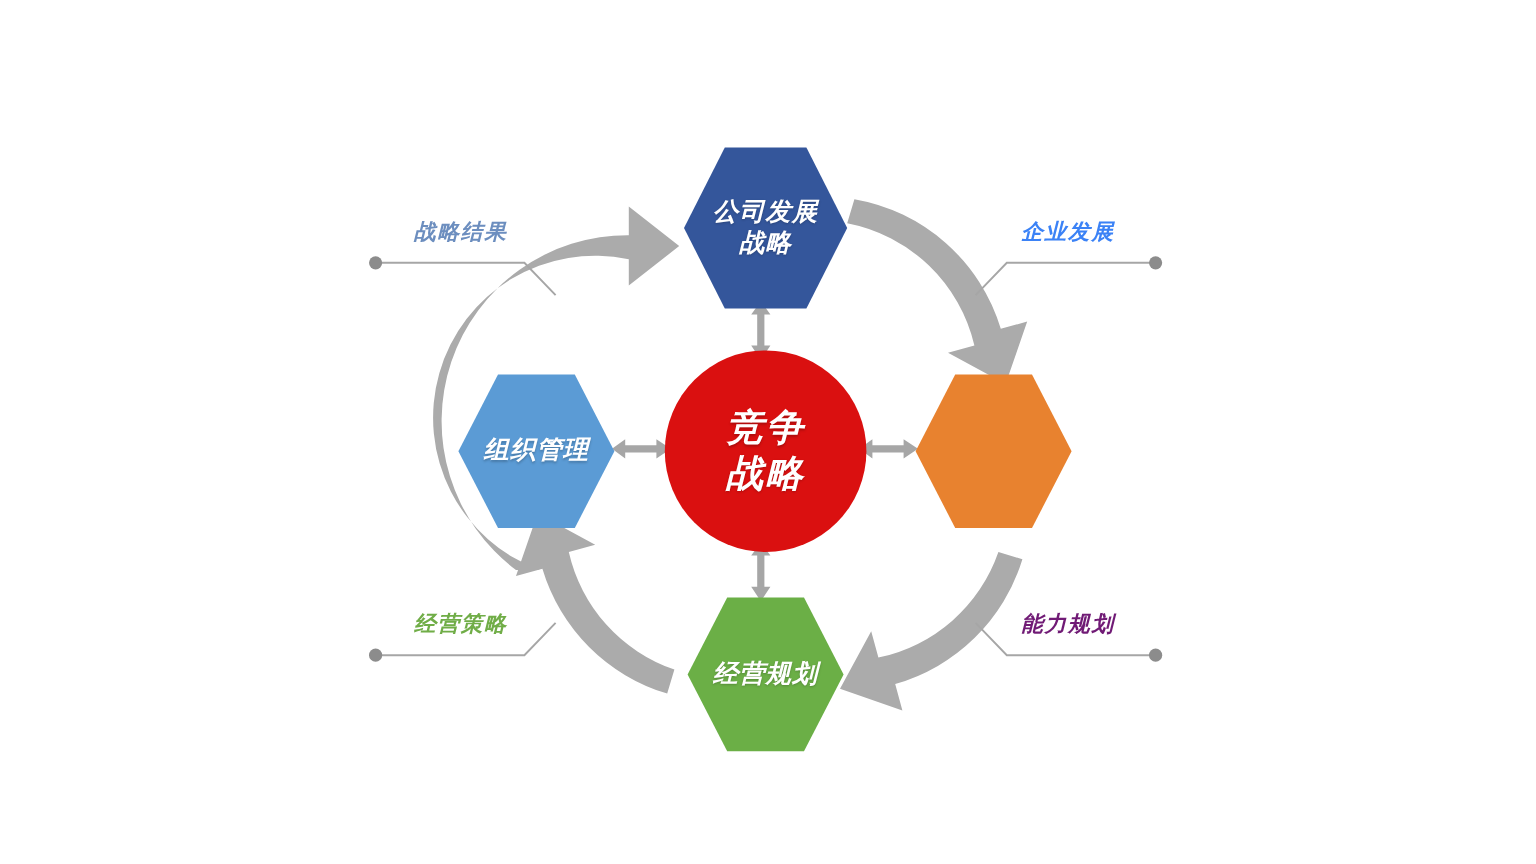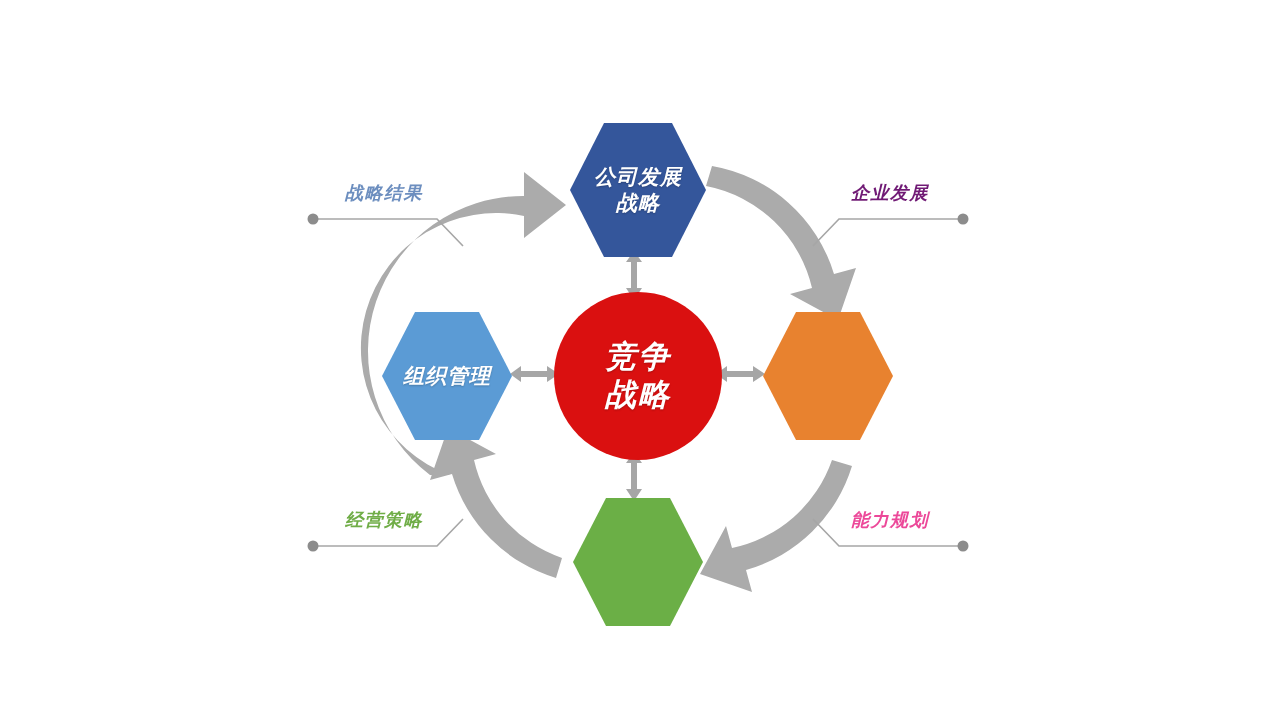--- a/index.html
+++ b/index.html
@@ -146,27 +146,28 @@
     <polygon points="415,312 479,312 512,376 479,440 415,440 382,376" fill="#5B9BD5"></polygon>
 
     <circle cx="638" cy="376" r="84" fill="#DA1010"></circle>
 
   </svg>
 
   <div class="node-label hex-label" style="left:570px; top:152px; width:136px; height:76px;">公司发展
 战略</div>
 
 
+  <div class="node-label hex-label" style="left:573px; top:542px; width:130px; height:40px;">经营规划</div>
 
   <div class="node-label hex-label" style="left:382px; top:356px; width:130px; height:40px;">组织管理</div>
 
   <div class="node-label center-label" style="left:554px; top:330px; width:168px; height:92px;">竞争
 战略</div>
 
   <div class="callout-label" style="left:345px; top:181px; color:#6C8EBF;">战略结果</div>
 
-  <div class="callout-label" style="left:851px; top:181px; color:#701a75;">企业发展</div>
+  <div class="callout-label" style="left:851px; top:181px; color:#3b82f6;">企业发展</div>
 
   <div class="callout-label" style="left:345px; top:508px; color:#70AD47;">经营策略</div>
 
-  <div class="callout-label" style="left:851px; top:508px; color:#ec4899;">能力规划</div>
+  <div class="callout-label" style="left:851px; top:508px; color:#701a75;">能力规划</div>
 
 </div>
 
 </body></html>

